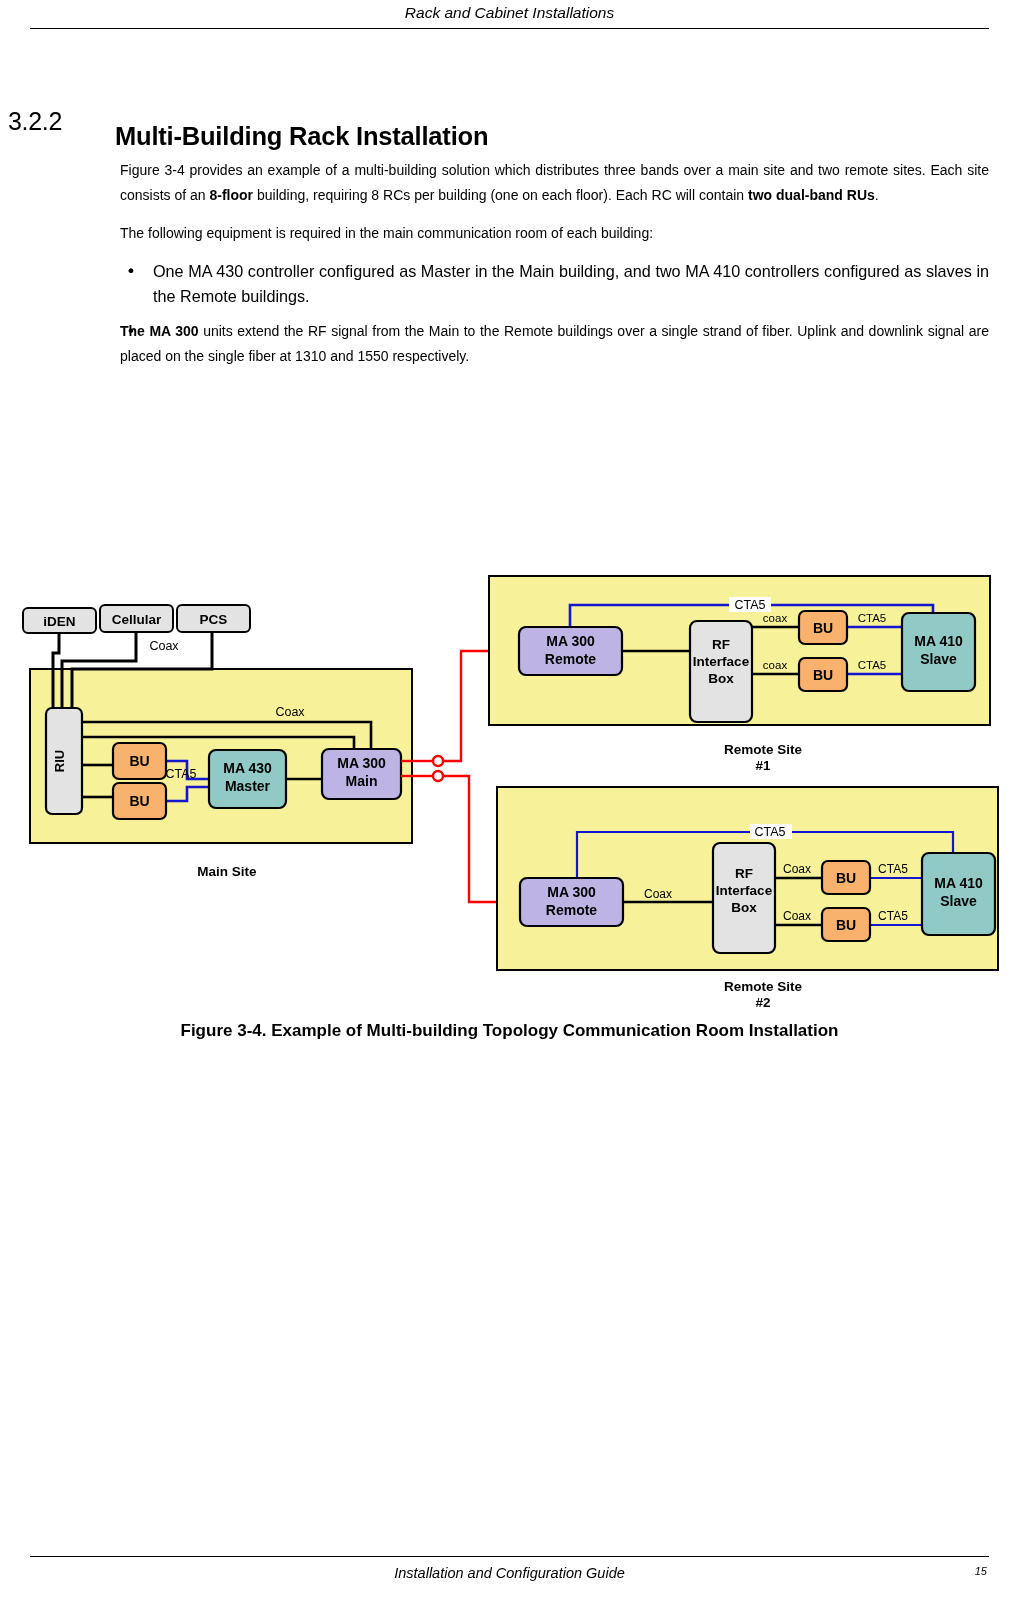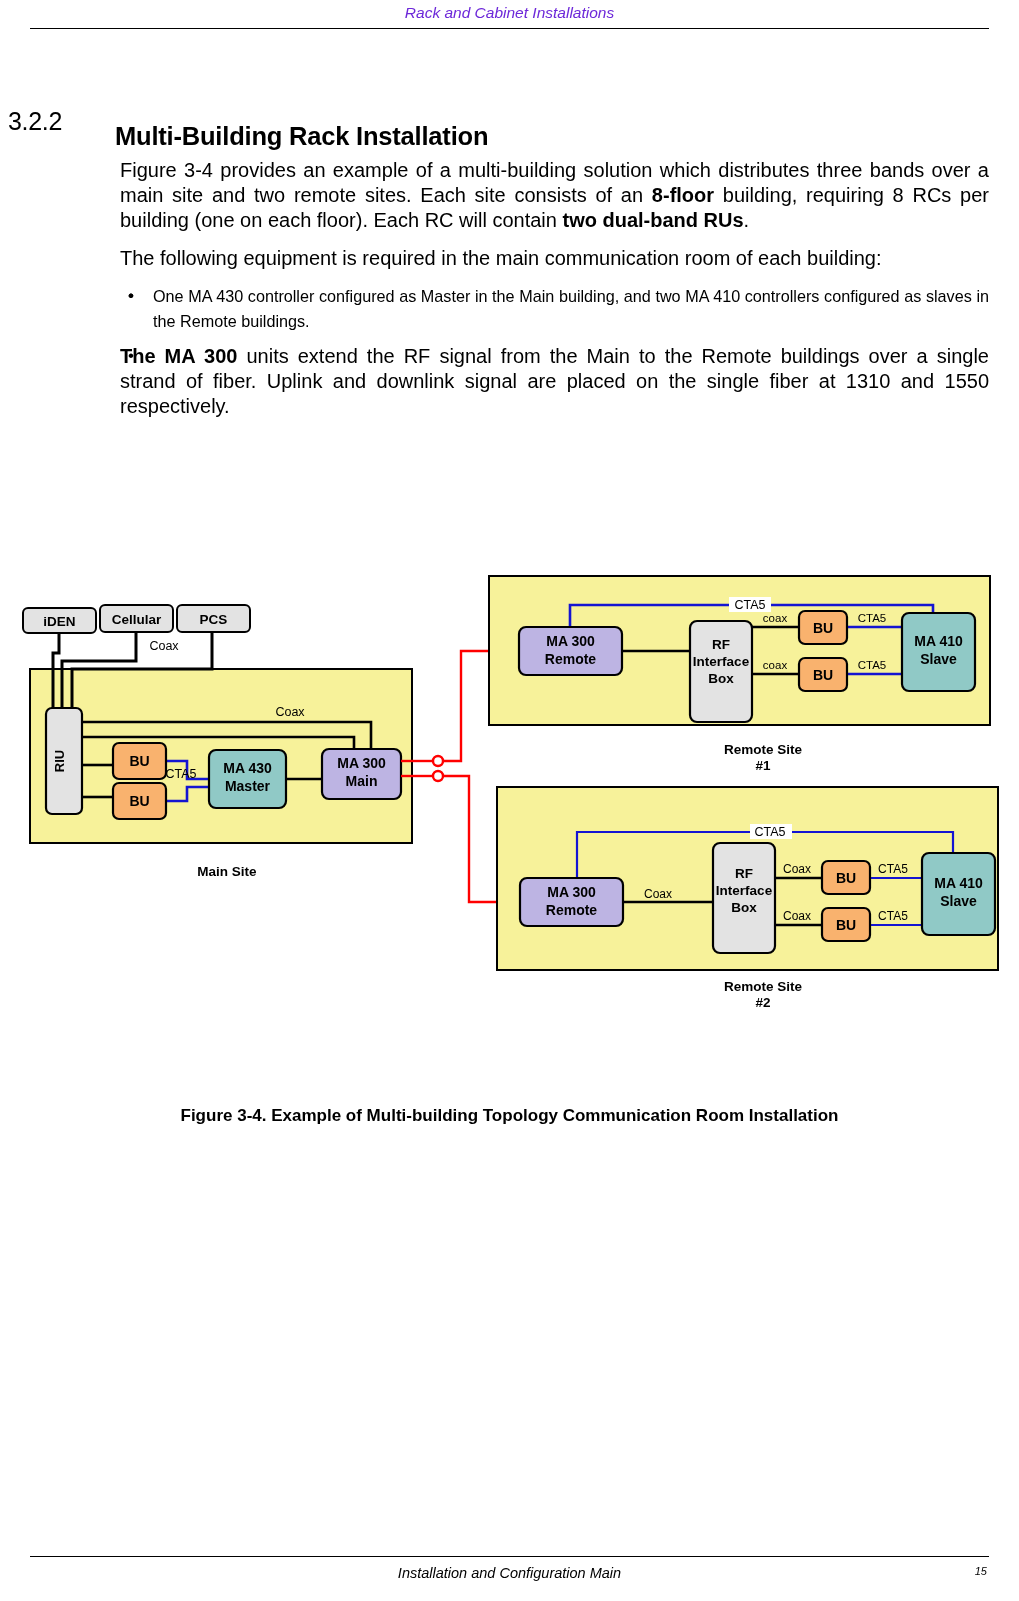--- a/index.html
+++ b/index.html
@@ -24,21 +24,21 @@
   .pg-header {
     position: absolute;
     left: 30px;
     top: 0px;
     width: 959px;
     height: 30px;
     text-align: center;
     font-style: italic;
     font-size: 15.5px;
     line-height: 26px;
-    color: #6d28d9;
+    color: #000000;
   }
   .pg-header-rule {
     position: absolute;
     left: 30px;
     top: 28px;
     width: 959px;
     height: 0;
     border-top: 1.6px solid #000;
   }
 
@@ -62,21 +62,21 @@
 
   
   .body-col {
     position: absolute;
     left: 120px;
     top: 158px;
     width: 869px;
   }
   p.para {
     margin: 0 0 13px 0;
-    font-size: 20px;
+    font-size: 14px;
     line-height: 25px;
     text-align: justify;
     text-justify: inter-word;
   }
   .b { font-weight: bold; }
 
   ul.bullets {
     list-style: none;
     margin: 0 0 8px 0;
     padding: 0;
@@ -108,21 +108,21 @@
   }
   .diagram-svg {
     position: absolute;
     left: 0;
     top: 0;
   }
 
   .fig-caption {
     position: absolute;
     left: 30px;
-    top: 1106px;
+    top: 1021px;
     width: 959px;
     text-align: center;
     font-size: 17px;
     font-weight: bold;
   }
 
   
   .pg-footer-rule {
     position: absolute;
     left: 30px;
@@ -371,16 +371,16 @@
         <text x="763" y="426" text-anchor="middle" font-size="13.5" font-weight="bold">Remote Site</text>
         <text x="763" y="442" text-anchor="middle" font-size="13.5" font-weight="bold">#2</text>
       </g>
 
     </svg>
   </div>
 
   <div class="fig-caption">Figure 3-4. Example of Multi-building Topology Communication Room Installation</div>
 
   <div class="pg-footer-rule"></div>
-  <div class="pg-footer-text">Installation and Configuration Main</div>
+  <div class="pg-footer-text">Installation and Configuration Guide</div>
   <div class="pg-footer-page">15</div>
 
 </div>
 
 </body></html>

